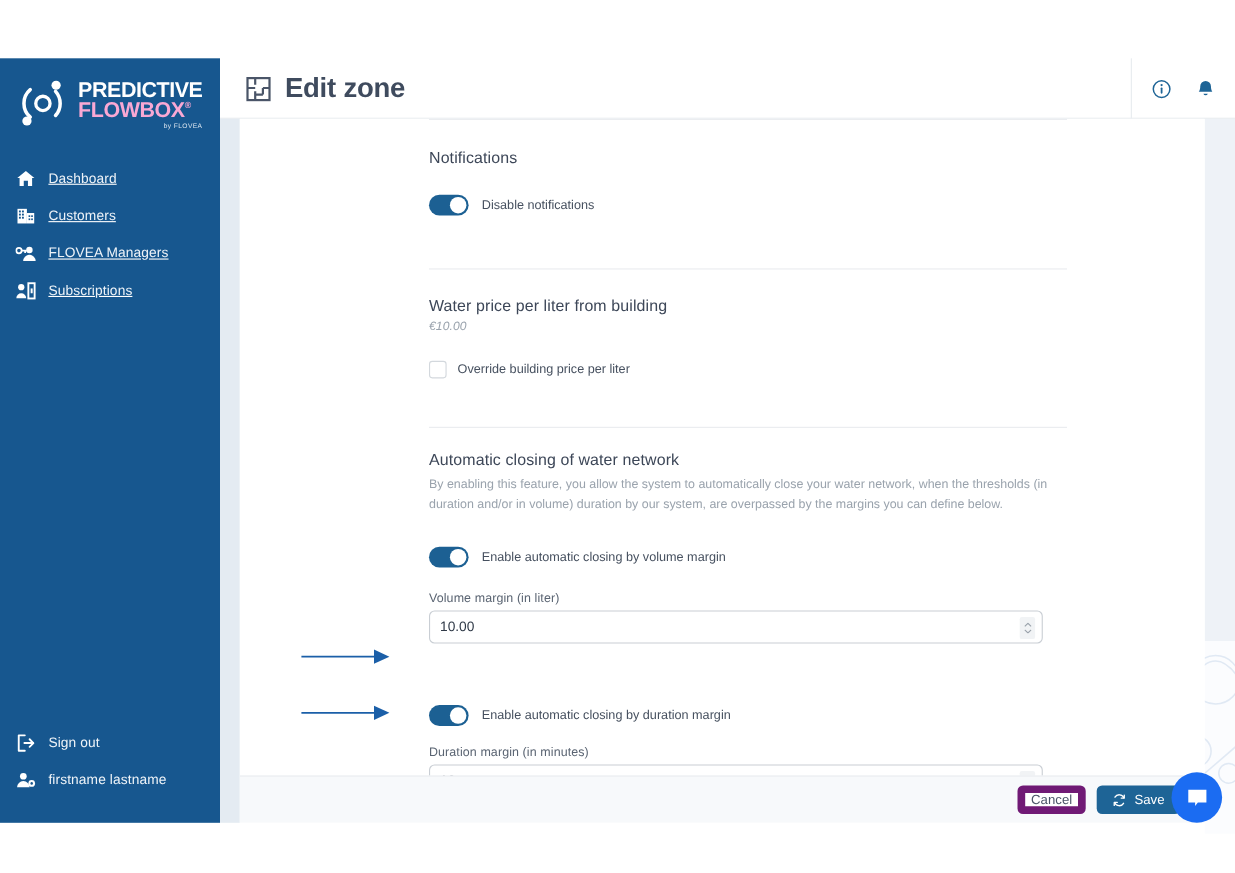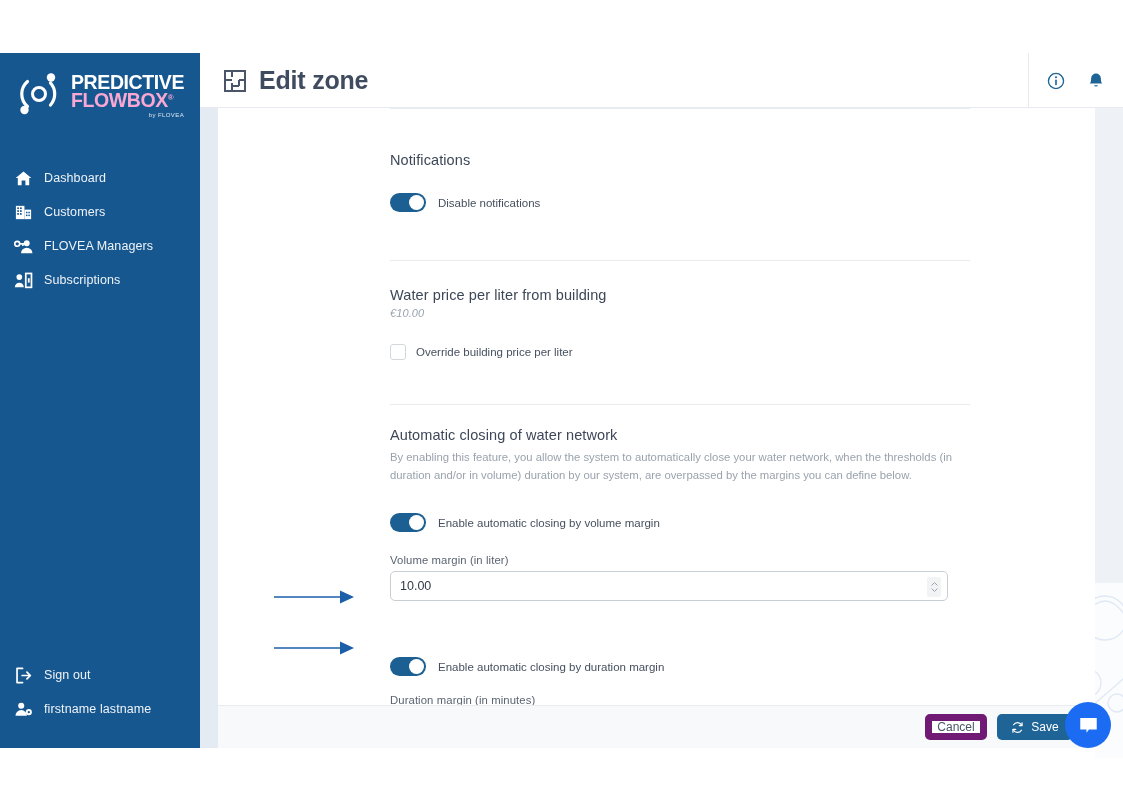--- a/index.html
+++ b/index.html
@@ -58,21 +58,21 @@
   .logo-l2 {
     font-size: 19.5px; font-weight: bold; letter-spacing: -0.4px;
     color: #f9a8d4; display: block; margin-top: -1px;
   }
   .logo-reg { font-size: 8px; vertical-align: super; font-weight: bold; }
   .logo-by {
     display: block; text-align: right; font-size: 6px;
     letter-spacing: .4px; margin-top: 1px; color: #dce6f0;
   }
 
-  .nav { position: absolute; left: 0; top: 108px; width: 168px; }
+  .nav { position: absolute; left: 0; top: 92px; width: 168px; text-decoration: underline; }
   .nav-item {
     display: flex; align-items: center;
     height: 34px; padding-left: 14px; gap: 11px;
     color: #ffffff; cursor: pointer;
   }
   .nav-item .ico { width: 19px; height: 19px; flex: 0 0 19px; display: block; }
   .nav-item .lbl { font-size: 12.5px; color: #eef3f8; letter-spacing: .1px; }
 
   .nav-bottom { position: absolute; left: 0; bottom: 22px; width: 200px; }
 
@@ -339,21 +339,21 @@
   </div>
 
   <div class="rail"></div>
 
   <div class="panel">
     <div class="panel-body">
       <div class="panel-top-rule"></div>
 
       <div class="content">
 
-        <div style="padding-top:44px;">
+        <div style="padding-top:28px;">
           <div class="sec-title">Notifications</div>
           <div class="toggle-row" style="margin-top:25px;">
             <div class="toggle">
               <div class="knob"></div>
             </div>
             <span class="toggle-lbl">Disable notifications</span>
           </div>
         </div>
 
         <div class="divider" style="margin-top:48px;"></div>

